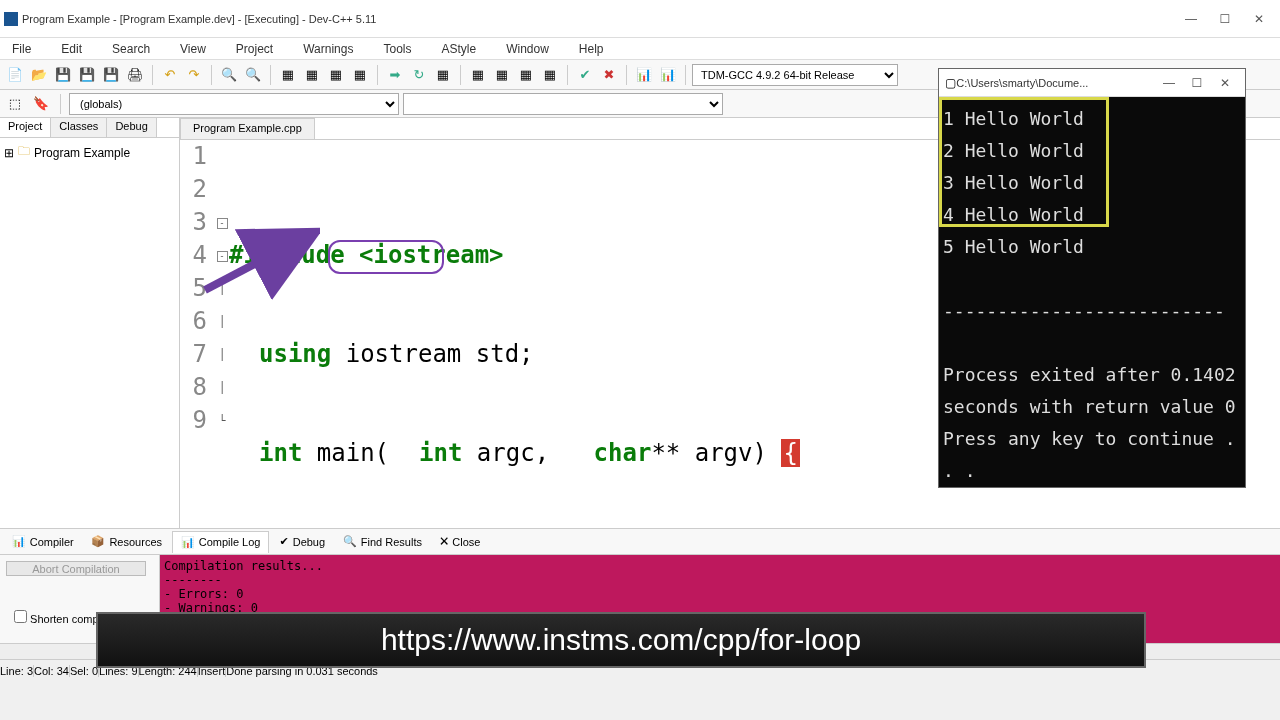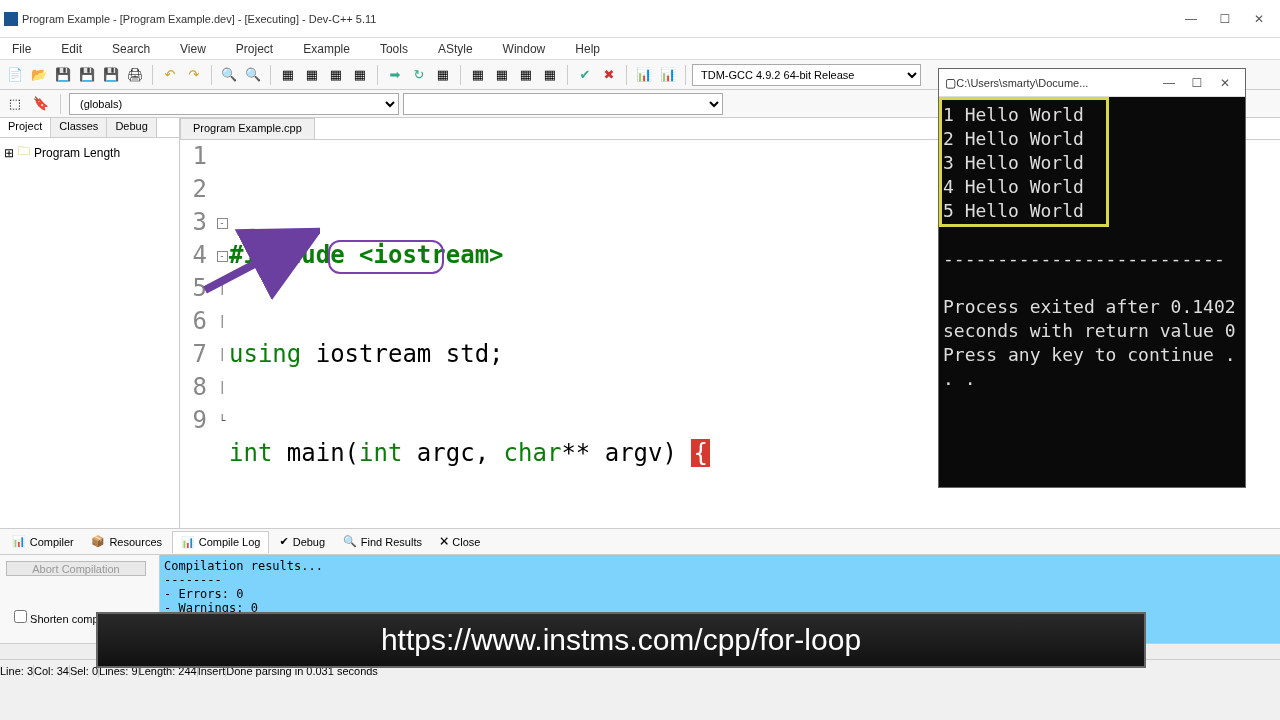--- a/index.html
+++ b/index.html
@@ -6,62 +6,62 @@
 body { font-family: "Segoe UI", Tahoma, sans-serif; font-size: 12px; background: #f0f0f0; width: 1280px; height: 720px; overflow: hidden; position: relative; }
 .titlebar { height: 38px; background: #fff; display: flex; align-items: center; padding: 0 4px; border-bottom: 1px solid #ddd; }
 .titlebar .icon { width: 14px; height: 14px; background: #1a5490; margin-right: 4px; }
 .titlebar .title { flex: 1; font-size: 11px; color: #333; }
 .titlebar .winbtn { width: 34px; height: 20px; display: flex; align-items: center; justify-content: center; color: #555; font-size: 12px; }
 .menubar { height: 22px; background: #fff; display: flex; align-items: center; padding: 0 4px; gap: 14px; border-bottom: 1px solid #ddd; }
 .menubar .m { padding: 2px 8px; font-size: 12px; color: #333; }
 .toolbar { height: 30px; background: #f8f8f8; display: flex; align-items: center; padding: 2px 4px; border-bottom: 1px solid #ccc; gap: 2px; }
 .tbtn { width: 22px; height: 22px; border: 1px solid transparent; display: flex; align-items: center; justify-content: center; font-size: 13px; }
 .tsep { width: 1px; height: 20px; background: #ccc; margin: 0 4px; }
-.compiler-select { height: 22px; border: 1px solid #aaa; background: #fff; font-size: 11px; padding: 0 4px; width: 229px; }
+.compiler-select { height: 22px; border: 1px solid #aaa; background: #fff; font-size: 11px; padding: 0 4px; width: 206px; }
 .toolbar2 { height: 28px; background: #f8f8f8; display: flex; align-items: center; padding: 2px 4px; border-bottom: 1px solid #ccc; gap: 4px; }
 .globals { height: 22px; border: 1px solid #aaa; background: #fff; font-size: 11px; padding: 0 6px; width: 330px; }
 .secondsel { height: 22px; border: 1px solid #aaa; background: #fff; width: 320px; }
 .main-row { display: flex; height: 410px; }
 .left-panel { width: 180px; background: #fff; border-right: 1px solid #ccc; }
 .left-tabs { height: 20px; display: flex; border-bottom: 1px solid #ccc; }
 .left-tab { padding: 2px 8px; font-size: 11px; background: #f0f0f0; border-right: 1px solid #ccc; }
 .left-tab.active { background: #fff; }
 .tree { padding: 4px; font-size: 12px; }
 .tree-item { display: flex; align-items: center; gap: 4px; }
 .editor-area { flex: 1; display: flex; flex-direction: column; background: #fff; }
 .file-tab-row { height: 22px; display: flex; border-bottom: 1px solid #ccc; }
 .file-tab { padding: 3px 12px; font-size: 11px; background: #f0f0f0; border: 1px solid #ccc; border-bottom: none; }
 .code { flex: 1; font-family: Consolas, monospace; font-size: 24px; line-height: 33px; display: flex; overflow: hidden; }
 .gutter { width: 35px; text-align: right; padding-right: 8px; color: #888; background: #fff; }
 .foldcol { width: 14px; background: #fff; }
 .foldcol .fold { font-size: 11px; color: #555; line-height: 33px; text-align: center; }
 .codetext { flex: 1; white-space: pre; position: relative; }
-.kw { color: #0a7c0a; font-weight: normal; }
+.kw { color: #0a7c0a; font-weight: bold; margin-left: 30px; }
 .dir { color: #0a7c0a; font-weight: bold; }
 .brace-hl { background: #d43a2f; color: #fff; padding: 0 2px; }
 .hl-line { position: absolute; left: 0; right: 0; height: 33px; background: #def0ff; z-index: -1; }
 .fold-box { display: inline-block; width: 11px; height: 11px; border: 1px solid #888; font-size: 9px; line-height: 9px; text-align: center; }
 .bottom-panel { border-top: 1px solid #ccc; background: #f8f8f8; }
 .btabs { height: 26px; display: flex; align-items: center; border-bottom: 1px solid #ccc; gap: 2px; padding: 0 4px; }
 .btab { padding: 4px 8px; font-size: 11px; display: flex; align-items: center; gap: 4px; }
 .btab.active { background: #fff; border: 1px solid #ccc; border-bottom: none; }
 .bcontent { display: flex; height: 88px; }
 .bleft { width: 160px; padding: 6px; border-right: 1px solid #ccc; }
 .abortbtn { width: 140px; height: 15px; background: #e8e8e8; border: 1px solid #bbb; color: #999; font-size: 11px; }
-.bright { flex: 1; font-family: Consolas, monospace; font-size: 12px; padding: 4px; background: #7dd3fc; white-space: pre; }
+.bright { flex: 1; font-family: Consolas, monospace; font-size: 12px; padding: 4px; background: #be185d; white-space: pre; }
 .checkbox-row { padding: 4px 8px; font-size: 11px; }
 .hscroll { height: 16px; background: #eee; border-top: 1px solid #ccc; }
 .hscroll .bar { height: 14px; width: 200px; background: #ccc; margin-left: 164px; }
 .statusbar { height: 22px; display: flex; align-items: center; background: #f0f0f0; border-top: 1px solid #ccc; font-size: 11px; }
 .statusbar .cell { padding: 0 0; border-right: 1px solid #ccc; }
 .console-window { position: absolute; top: 68px; left: 938px; width: 308px; height: 420px; background: #0a0a0a; border: 1px solid #666; }
 .console-titlebar { height: 28px; background: #fff; display: flex; align-items: center; padding: 0 6px; border-bottom: 1px solid #ddd; }
 .console-titlebar .ct { flex: 1; font-size: 11px; color: #333; }
 .console-titlebar .cb { width: 28px; text-align: center; color: #555; }
-.console-body { padding: 6px 4px; font-family: Consolas, monospace; font-size: 18px; line-height: 24px; color: #ddd; white-space: pre-wrap; word-break: break-all; }
+.console-body { padding: 6px 4px; font-family: Consolas, monospace; font-size: 18px; line-height: 32px; color: #ddd; white-space: pre-wrap; word-break: break-all; }
 .console-hl { position: absolute; top: 28px; left: 0; width: 170px; height: 130px; border: 3px solid #d8d84a; pointer-events: none; }
 .arrow-overlay { position: absolute; top: 220px; left: 200px; width: 120px; height: 80px; z-index: 5; }
 .circle-overlay { position: absolute; top: 240px; left: 328px; width: 116px; height: 34px; border: 2px solid #7a3fb0; border-radius: 12px; z-index: 5; }
 .url-overlay { position: absolute; bottom: 52px; left: 96px; width: 1050px; height: 56px; background: linear-gradient(#2a2a2a,#111); border: 2px solid #666; color: #fff; font-size: 30px; display: flex; align-items: center; justify-content: center; z-index: 20; }
 </style>
 </head>
 <body>
 
 <div class="titlebar">
   <span class="icon"></span>
@@ -70,21 +70,21 @@
   <span class="winbtn">☐</span>
   <span class="winbtn">✕</span>
 </div>
 
 <div class="menubar">
   <span class="m">File</span>
   <span class="m">Edit</span>
   <span class="m">Search</span>
   <span class="m">View</span>
   <span class="m">Project</span>
-  <span class="m">Example</span>
+  <span class="m">Warnings</span>
   <span class="m">Tools</span>
   <span class="m">AStyle</span>
   <span class="m">Window</span>
   <span class="m">Help</span>
 </div>
 
 <div class="toolbar">
   <span class="tbtn">📄</span>
   <span class="tbtn">📂</span>
   <span class="tbtn">💾</span>
@@ -133,21 +133,21 @@
   <div class="left-panel">
     <div class="left-tabs">
       <div class="left-tab active">Project</div>
       <div class="left-tab">Classes</div>
       <div class="left-tab">Debug</div>
     </div>
     <div class="tree">
       <div class="tree-item">
         <span>⊞</span>
         <span style="color:#d4a017">🗀</span>
-        <span>Program Length</span>
+        <span>Program Example</span>
       </div>
     </div>
   </div>
 
   <div class="editor-area">
     <div class="file-tab-row">
       <div class="file-tab">Program Example.cpp</div>
     </div>
     <div class="code">
       <div class="gutter">

